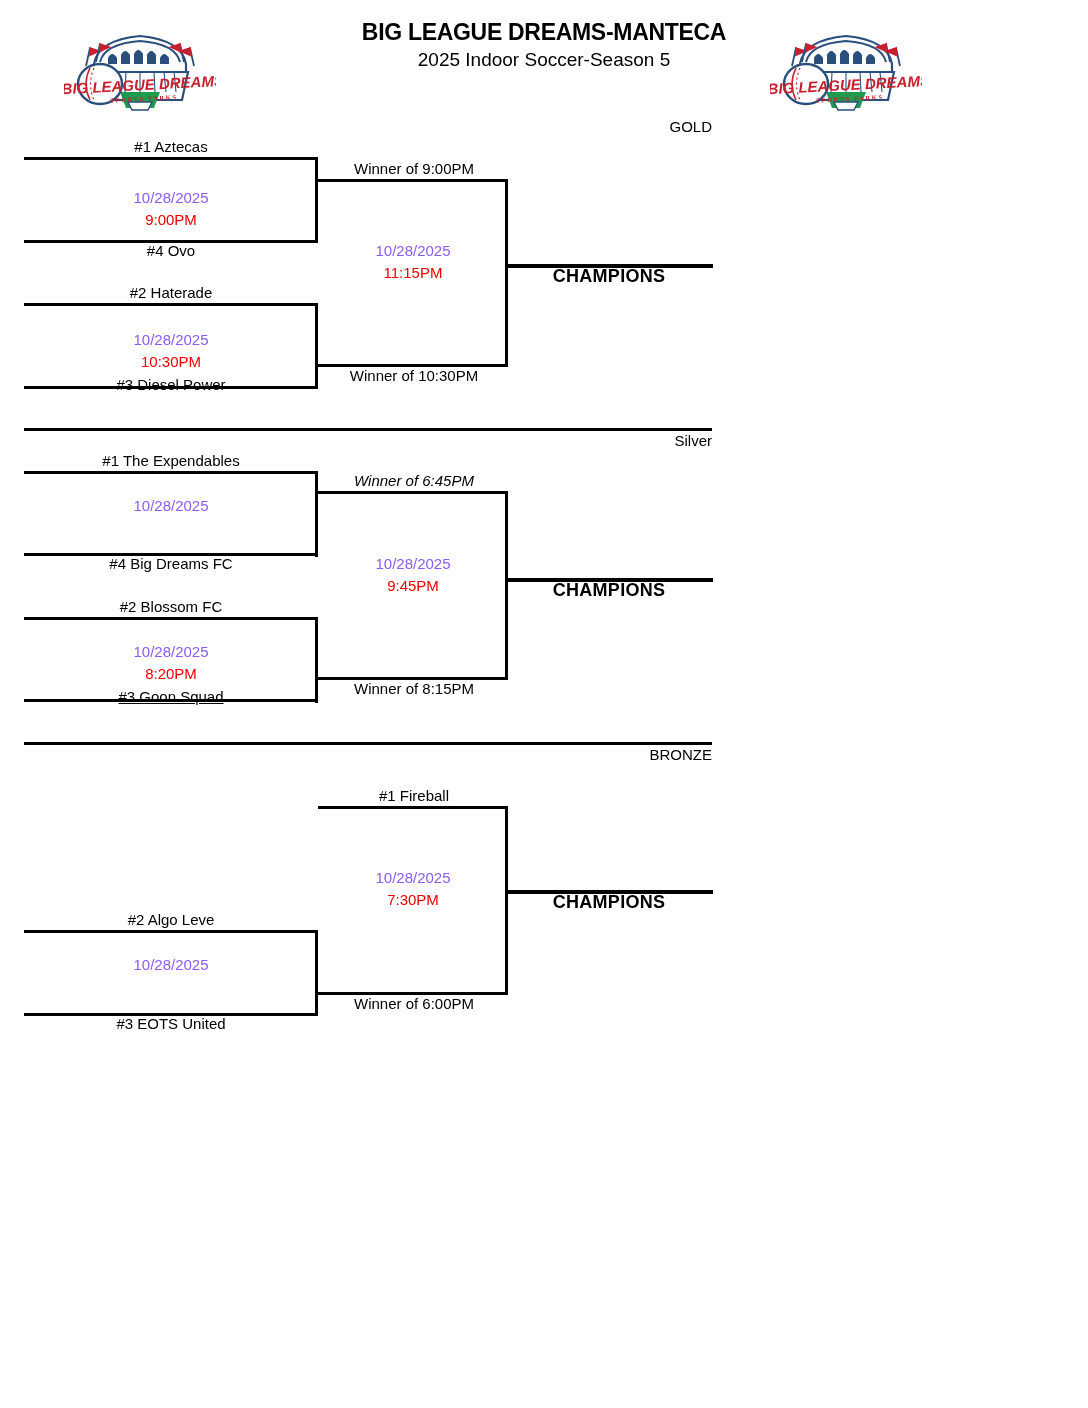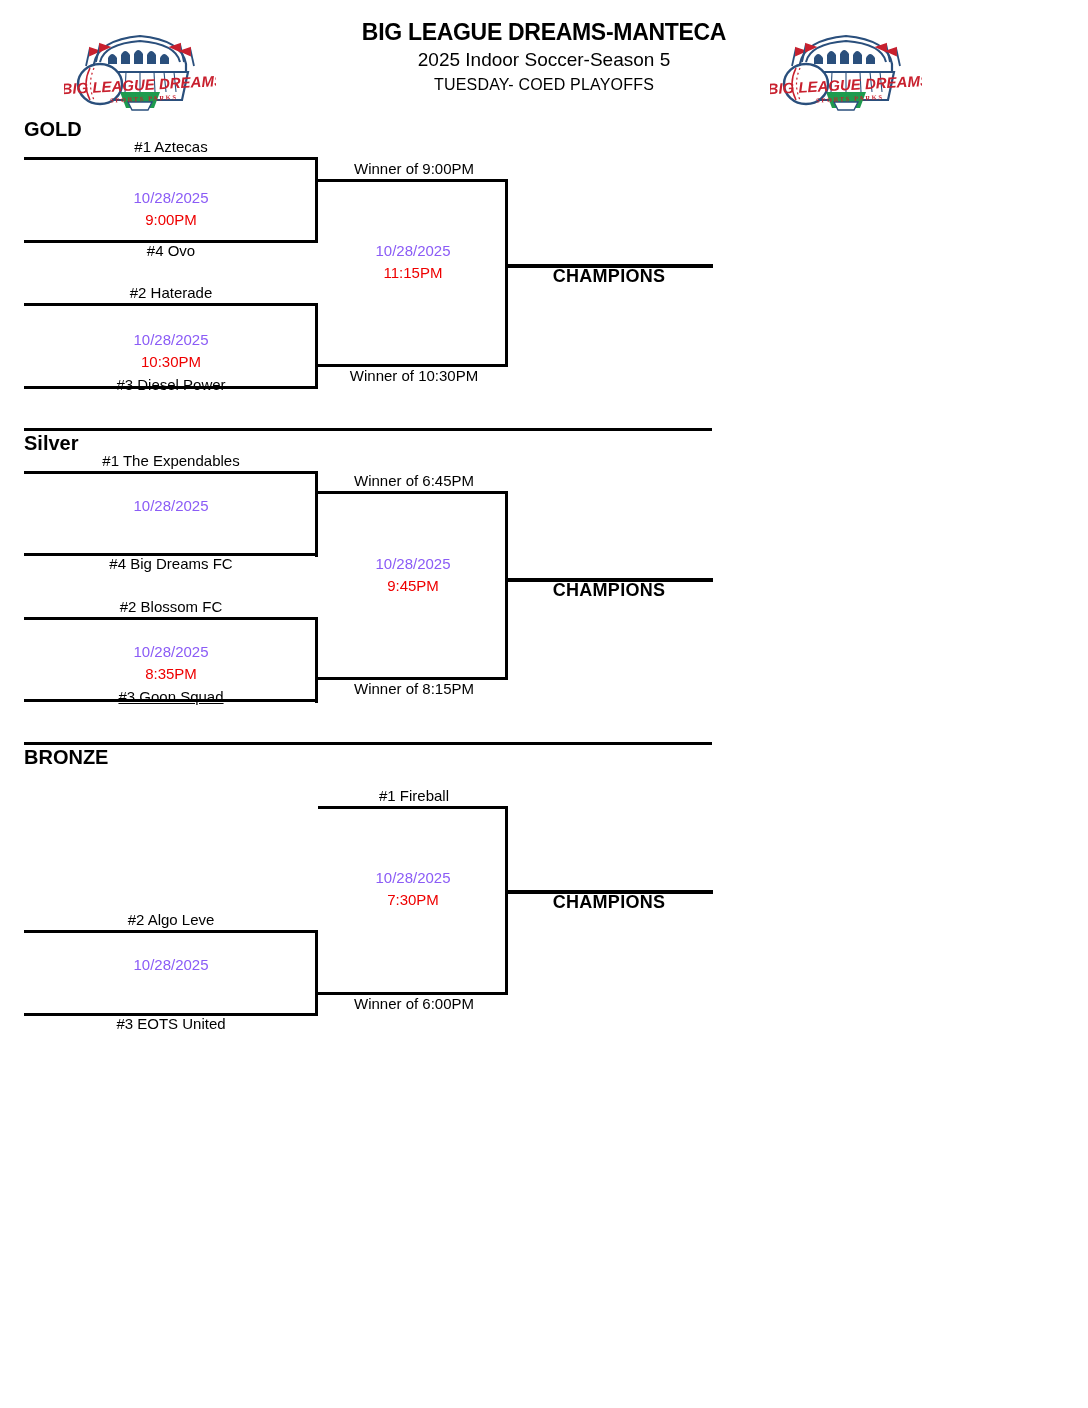--- a/index.html
+++ b/index.html
@@ -49,22 +49,22 @@
   .logo.right { left: 770px; top: 22px; }
   .logo svg { display: block; width: 152px; height: 98px; }
 
   
   .divider {
     position: absolute; left: 24px; width: 688px;
     height: 3px; background: #000;
   }
   .section-title {
     position: absolute;
-    font-size: 20px; font-weight: bold;
-    width: 688px; left: 24px; text-align: left;
+    font-size: 15px; font-weight: normal;
+    width: 688px; left: 24px; text-align: right;
   }
 
   
   .hline {
     position: absolute; height: 3px; background: #000;
   }
   .vline {
     position: absolute; width: 3px; background: #000;
   }
   .team {
@@ -137,21 +137,20 @@
 
       <path d="M26 56 L134 52 L134 72 L26 74 Z" fill="#ffffff" opacity="0.0"></path>
       <text x="79" y="68" font-family="'Liberation Sans',sans-serif" font-size="15" font-weight="bold" fill="#c8202e" text-anchor="middle" transform="rotate(-3 79 68)" font-style="italic">BIG LEAGUE DREAMS</text>
       <text x="80" y="79" font-family="'Liberation Serif',serif" font-size="6.5" font-weight="bold" fill="#c8202e" text-anchor="middle" letter-spacing="1.6" transform="rotate(-3 80 79)">SPORTS PARKS</text>
     </svg>
   </div>
 
   <div class="header-text">
     <div class="title-main">BIG LEAGUE DREAMS-MANTECA</div>
     <div class="title-sub">2025 Indoor Soccer-Season 5</div>
-    <div class="title-sub2">TUESDAY- COED PLAYOFFS</div>
   </div>
 
   <div class="logo right">
     <svg viewBox="0 0 152 98" xmlns="http://www.w3.org/2000/svg">
       <path d="M30 42 Q34 18 76 14 Q118 18 122 42 L122 50 L30 50 Z" fill="#ffffff" stroke="#2a4f7c" stroke-width="2.2"></path>
       <path d="M36 40 Q40 22 76 19 Q112 22 116 40" fill="none" stroke="#2a4f7c" stroke-width="2"></path>
       <path d="M44 36 q4 -8 9 0 v6 h-9 z" fill="#2a4f7c"></path>
       <path d="M57 33 q4 -8 9 0 v9 h-9 z" fill="#2a4f7c"></path>
       <path d="M70 32 q4 -8 9 0 v10 h-9 z" fill="#2a4f7c"></path>
       <path d="M83 33 q4 -8 9 0 v9 h-9 z" fill="#2a4f7c"></path>
@@ -245,29 +244,29 @@
     <div class="hline" style="left:24px; top:553px; width:294px;"></div>
     <div class="team" style="left:24px; top:555px; width:294px;">#4 Big Dreams FC</div>
     <div class="vline" style="left:315px; top:471px; height:86px;"></div>
   </div>
 
   <div>
     <div class="team" style="left:24px; top:598px; width:294px;">#2 Blossom FC</div>
     <div class="hline" style="left:24px; top:617px; width:294px;"></div>
     <div class="matchinfo" style="left:24px; top:641px; width:294px;">
       <span class="date">10/28/2025</span>
-      <span class="time">8:35PM</span>
+      <span class="time">8:20PM</span>
     </div>
     <div class="hline" style="left:24px; top:699px; width:294px;"></div>
     <div class="team" style="left:24px; top:688px; width:294px;text-decoration:underline;">#3 Goon Squad</div>
     <div class="vline" style="left:315px; top:617px; height:86px;"></div>
   </div>
 
   <div>
-    <div class="winner-label" style="left:320px; top:472px; width:188px;">Winner of 6:45PM</div>
+    <div class="winner-label" style="left:320px; top:472px; width:188px;font-style:italic;">Winner of 6:45PM</div>
     <div class="hline" style="left:318px; top:491px; width:190px;"></div>
     <div class="matchinfo" style="left:318px; top:553px; width:190px;">
       <span class="date">10/28/2025</span>
       <span class="time">9:45PM</span>
     </div>
     <div class="hline" style="left:318px; top:677px; width:190px;"></div>
     <div class="winner-label" style="left:320px; top:680px; width:188px;">Winner of 8:15PM</div>
     <div class="vline" style="left:505px; top:491px; height:188px;"></div>
   </div>
 

